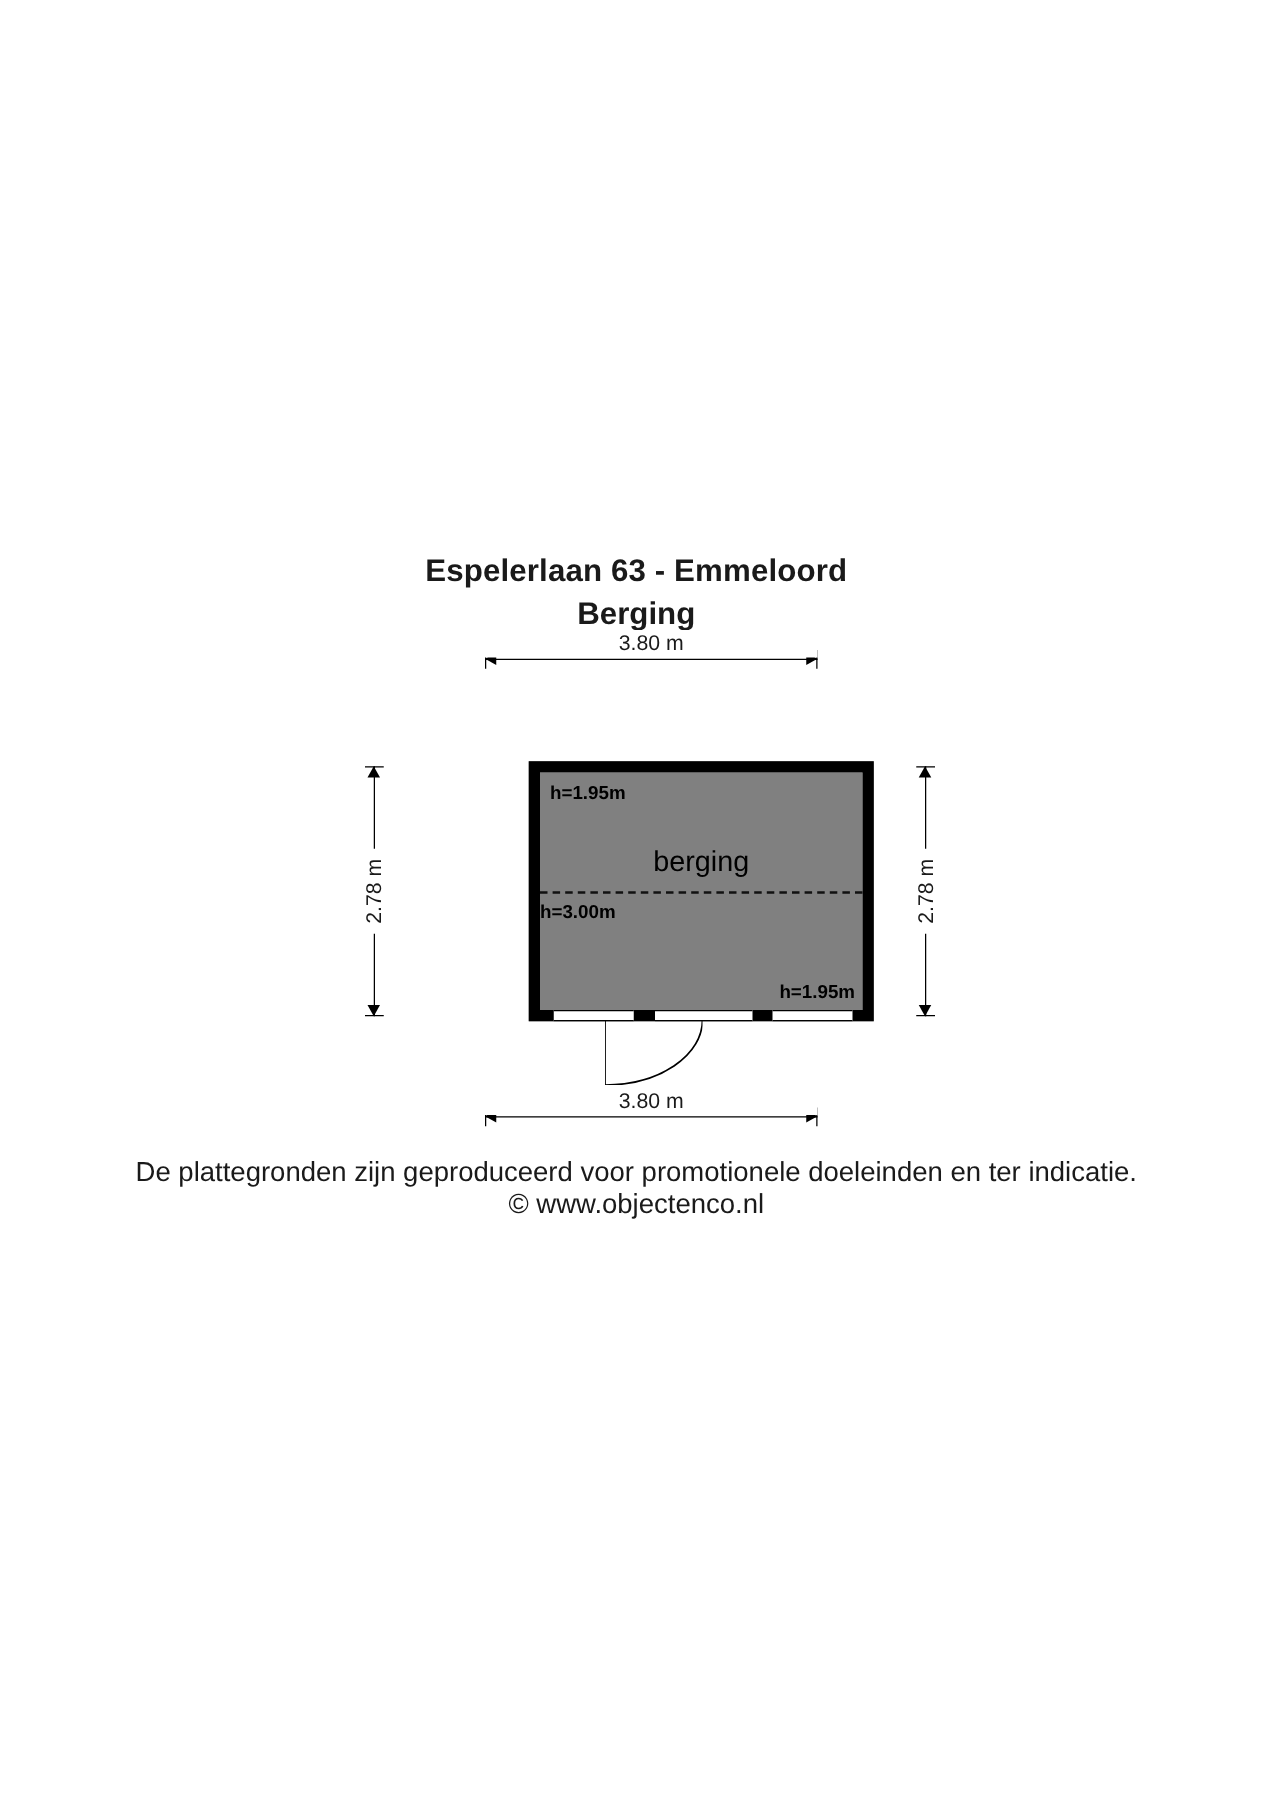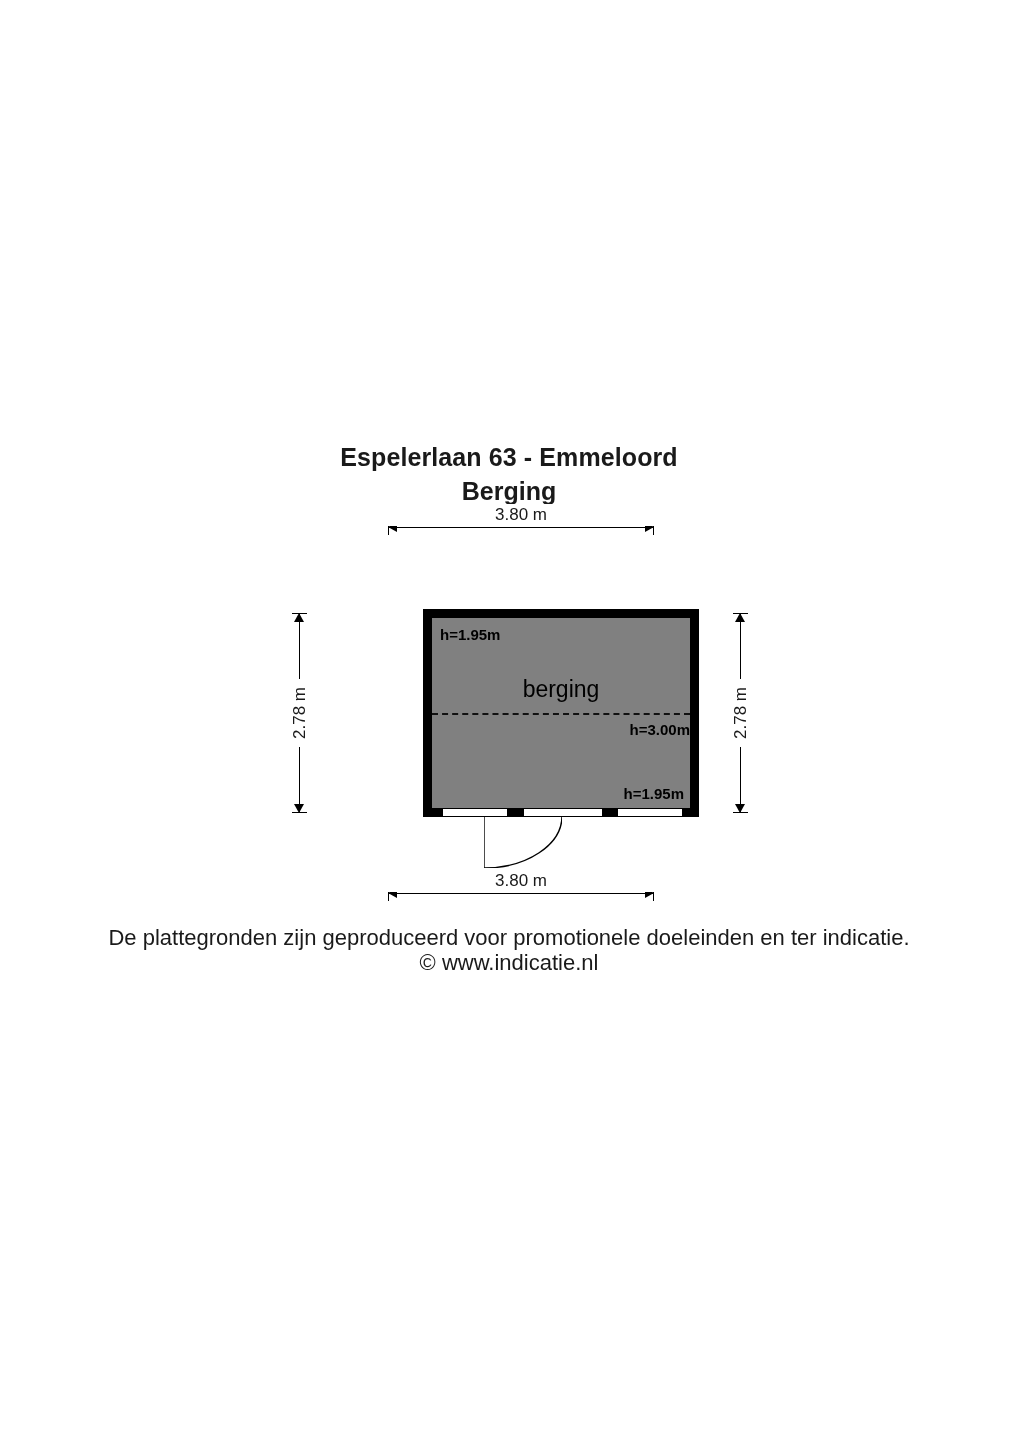--- a/index.html
+++ b/index.html
@@ -196,21 +196,21 @@
     white-space: nowrap;
   }
   .h-top-left {
     left: 8px;
     top: 8px;
   }
   .h-mid {
     left: 0;
     right: 0;
     top: 103px;
-    text-align: right;
+    text-align: left;
   }
   .h-bottom-right {
     right: 6px;
     bottom: 6px;
   }
 
   
   .opening {
     position: absolute;
     bottom: -9px;
@@ -305,16 +305,16 @@
     <div class="arrow-r"></div>
     <div class="cap-l"></div>
     <div class="cap-r"></div>
     <div class="label">
       <span>3.80 m</span>
     </div>
   </div>
 
   <div class="footer">
     <div>De plattegronden zijn geproduceerd voor promotionele doeleinden en ter indicatie.</div>
-    <div>© www.indicatie.nl</div>
+    <div>© www.objectenco.nl</div>
   </div>
 
 </div>
 
 </body></html>

